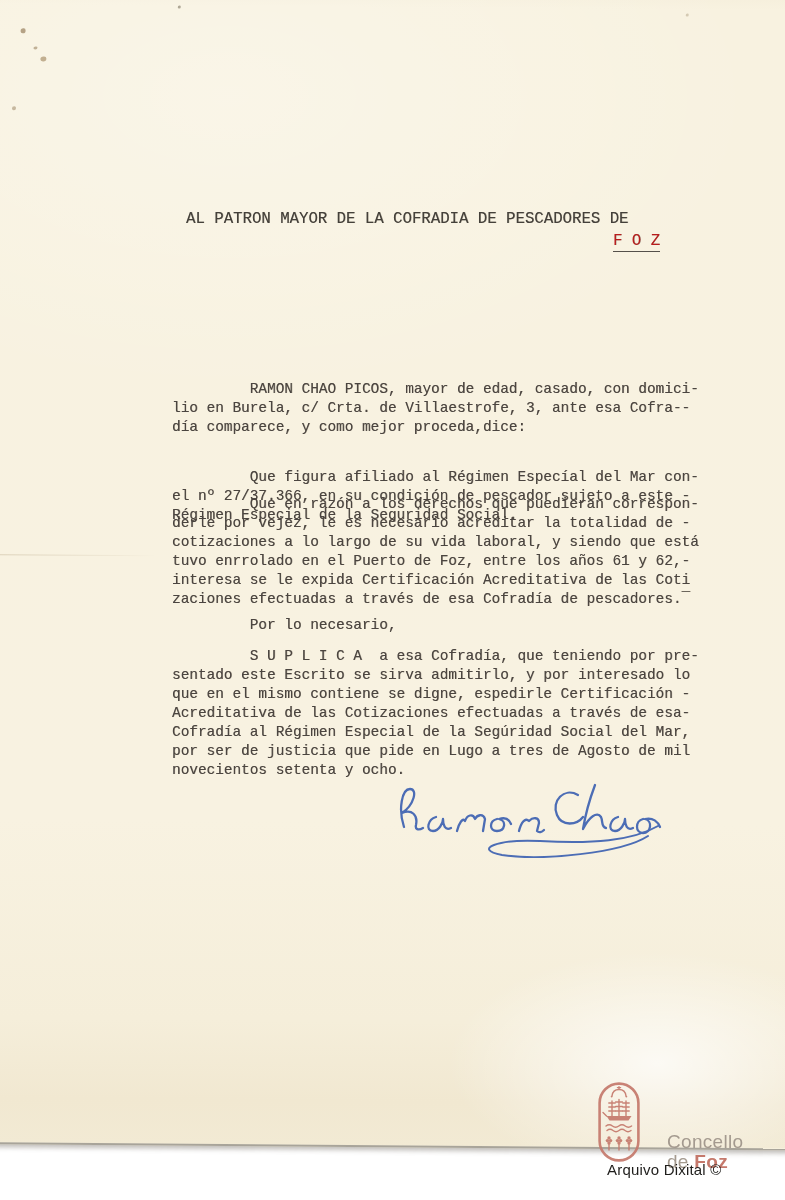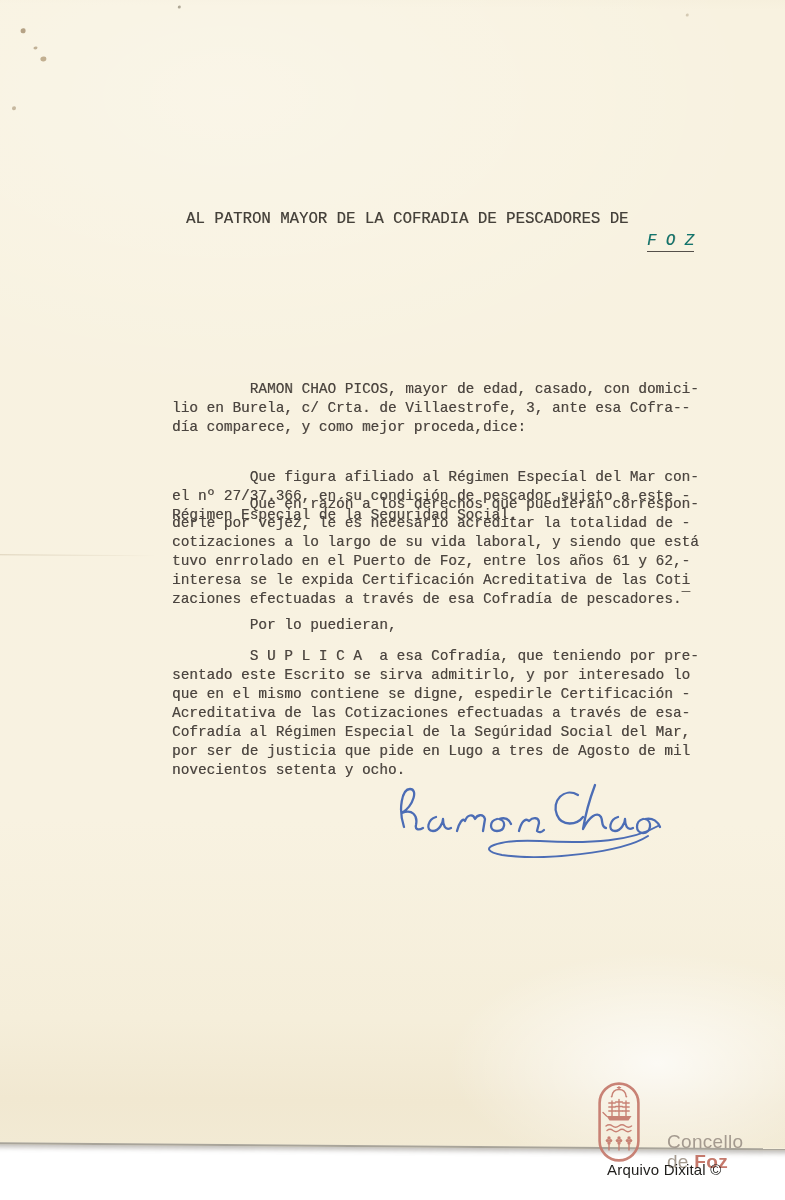--- a/index.html
+++ b/index.html
@@ -47,22 +47,22 @@
   .typed{
     position:absolute;
     font-family:"Liberation Mono", monospace;
     color:var(--ink);
     white-space:pre;
     text-shadow:0.4px 0.4px 0.6px rgba(70,60,48,.5);
     filter:blur(.22px);
   }
   .title-line{left:186px;top:211px;font-size:15.7px;line-height:17px;color:#44403a;}
   .title-place{
-    left:647px;top:233px;font-size:15.7px;line-height:17px;color:#0f766e;
-    border-bottom:1.6px solid #55504a;padding-bottom:1px;font-style:italic;
+    left:613px;top:233px;font-size:15.7px;line-height:17px;color:#b91c1c;
+    border-bottom:1.6px solid #55504a;padding-bottom:1px;
   }
   .para{font-size:14.4px;line-height:19px;}
   .p1{left:172px;top:380px;}
   .p2{left:172px;top:449px;margin-top:19px;}
   .p3{left:172px;top:495px;}
   .p4{left:172px;top:616px;}
   .p5{left:172px;top:647px;}
 
   
   .signature{
@@ -99,21 +99,21 @@
 día comparece, y como mejor proceda,dice:</div>
   <div class="typed para p2">         Que figura afiliado al Régimen Especíal del Mar con-
 el nº 27/37.366, en su condición de pescador sujeto a este -
 Régimen Especial de la Seguridad Social.</div>
   <div class="typed para p3">         Que en razón a los derechos que puedieran correspon-
 derle por vejez, le es necesario acreditar la totalidad de -
 cotizaciones a lo largo de su vida laboral, y siendo que está
 tuvo enrrolado en el Puerto de Foz, entre los años 61 y 62,-
 interesa se le expida Certificación Acreditativa de las Coti
 zaciones efectuadas a través de esa Cofradía de pescadores.¯</div>
-  <div class="typed para p4">         Por lo puedieran,</div>
+  <div class="typed para p4">         Por lo necesario,</div>
   <div class="typed para p5">         S U P L I C A  a esa Cofradía, que teniendo por pre-
 sentado este Escrito se sirva admitirlo, y por interesado lo
 que en el mismo contiene se digne, espedirle Certificación -
 Acreditativa de las Cotizaciones efectuadas a través de esa-
 Cofradía al Régimen Especial de la Segúridad Social del Mar,
 por ser de justicia que pide en Lugo a tres de Agosto de mil
 novecientos setenta y ocho.</div>
 
   <svg class="signature" viewBox="0 0 276 84" aria-label="">
     <g fill="none" stroke="currentColor" stroke-width="2.3" stroke-linecap="round" stroke-linejoin="round" opacity="0.92">

